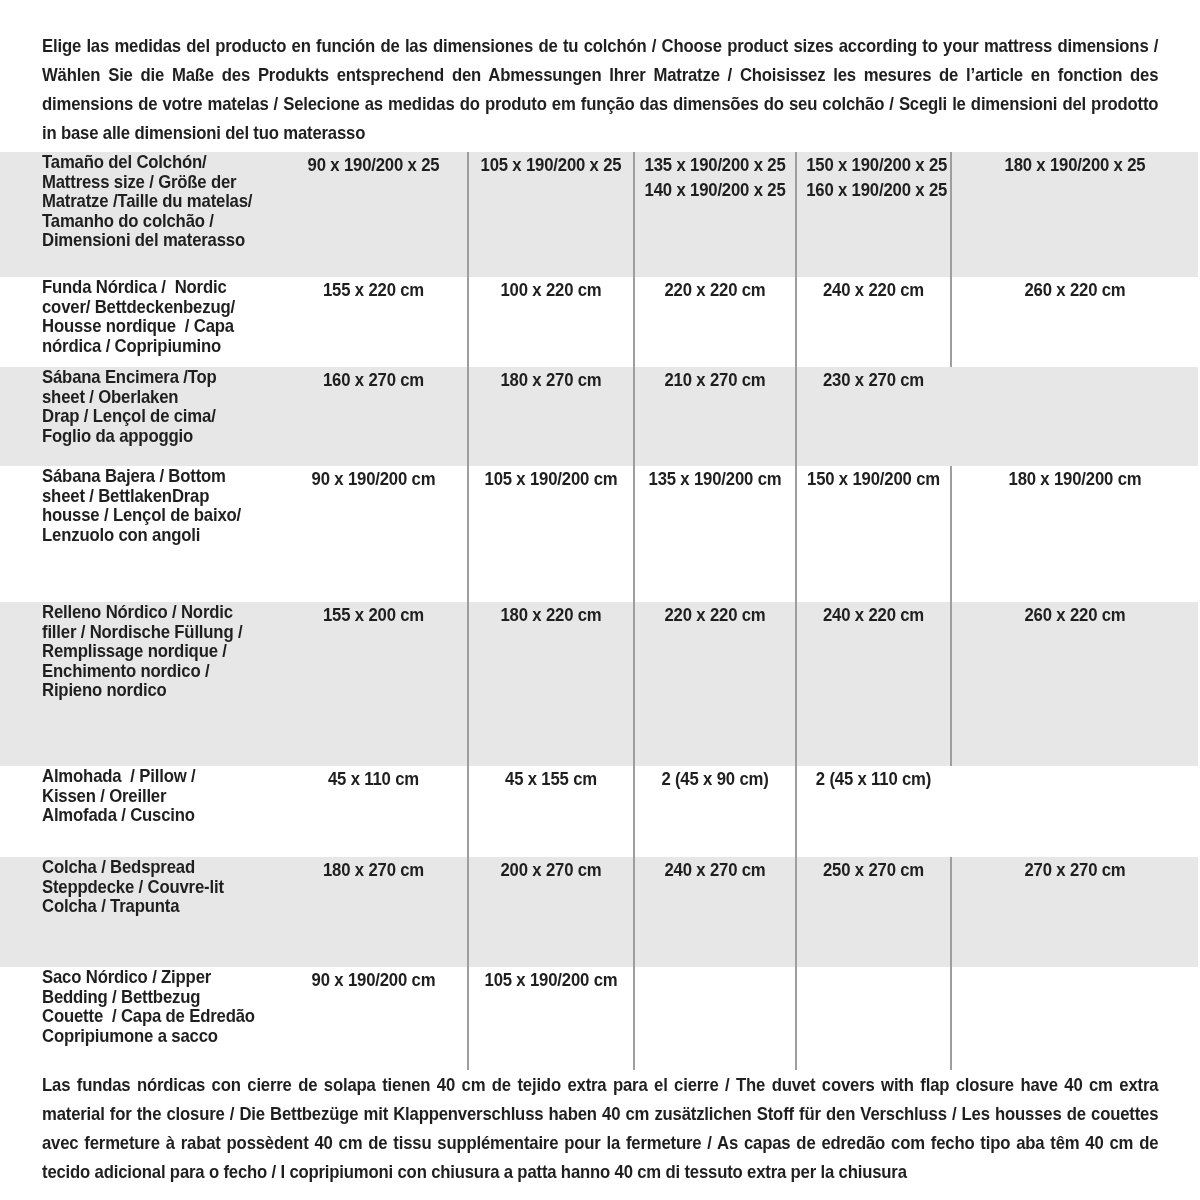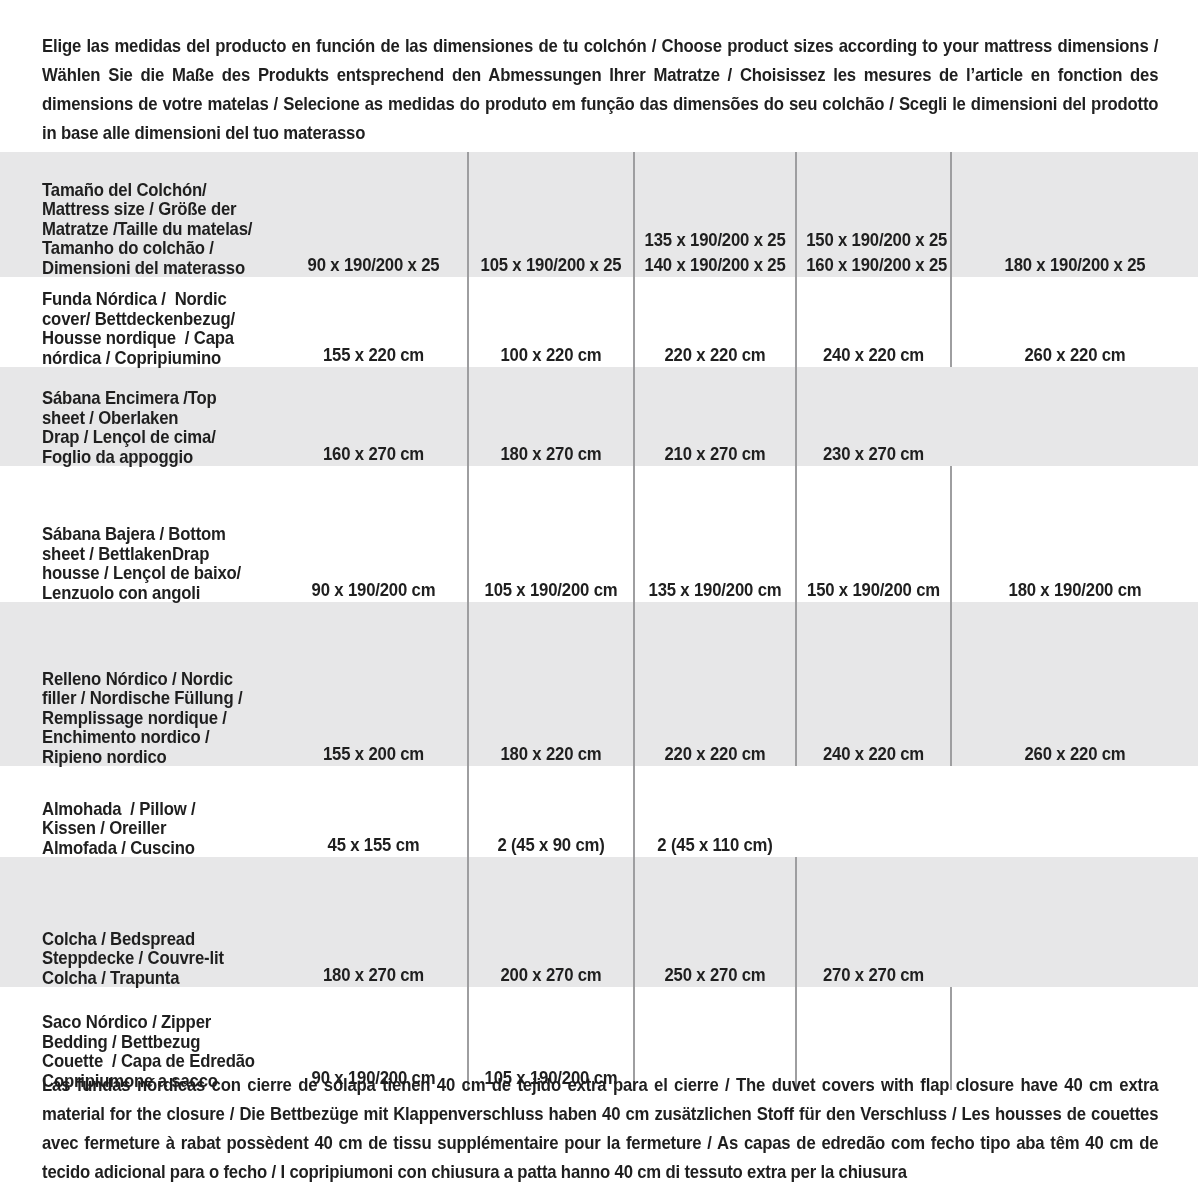--- a/index.html
+++ b/index.html
@@ -19,24 +19,24 @@
 
   #size-table{position:absolute;top:152px;left:0;width:1198px}
   .t-row{display:grid;grid-template-columns:280px 187px 166px 162px 155px auto}
   .t-row.shade{background:#e7e7e8}
   .t-row:nth-child(1){height:125px}
   .t-row:nth-child(2){height:90px}
   .t-row:nth-child(3){height:99px}
   .t-row:nth-child(4){height:136px}
   .t-row:nth-child(5){height:164px}
   .t-row:nth-child(6){height:91px}
-  .t-row:nth-child(7){height:130px}
+  .t-row:nth-child(7){height:110px}
   .t-row:nth-child(8){height:103px}
 
-  .cell{display:flex;align-items:flex-end;min-width:0}
+  .cell{display:flex;align-items:flex-start;min-width:0}
   .cell.label{padding-left:42px}
   .cell.val{justify-content:center}
   .cell.val + .cell.val{border-left:2px solid #9e9ea0}
 
   .txt{white-space:pre;font-size:19px;letter-spacing:-0.2px}
   .label .txt{line-height:19.5px;transform:scaleX(0.88);transform-origin:0 50%}
   .val .txt{line-height:25px;text-align:center;width:100%;transform:scaleX(0.88);transform-origin:50% 50%}
 </style>
 </head>
 <body>
@@ -166,20 +166,23 @@
       </div>
   </div>
 
   <div class="t-row">
     <div class="cell label">
         <div class="txt">Almohada  / Pillow /
 Kissen / Oreiller
 Almofada / Cuscino</div>
       </div>
     <div class="cell val">
+        <div class="txt">45 x 110 cm</div>
+      </div>
+    <div class="cell val">
         <div class="txt">45 x 155 cm</div>
       </div>
     <div class="cell val">
         <div class="txt">2 (45 x 90 cm)</div>
       </div>
     <div class="cell val">
         <div class="txt">2 (45 x 110 cm)</div>
       </div>
   </div>
 
@@ -187,20 +190,23 @@
     <div class="cell label">
         <div class="txt">Colcha / Bedspread
 Steppdecke / Couvre-lit
 Colcha / Trapunta</div>
       </div>
     <div class="cell val">
         <div class="txt">180 x 270 cm</div>
       </div>
     <div class="cell val">
         <div class="txt">200 x 270 cm</div>
+      </div>
+    <div class="cell val">
+        <div class="txt">240 x 270 cm</div>
       </div>
     <div class="cell val">
         <div class="txt">250 x 270 cm</div>
       </div>
     <div class="cell val">
         <div class="txt">270 x 270 cm</div>
       </div>
   </div>
 
   <div class="t-row">

